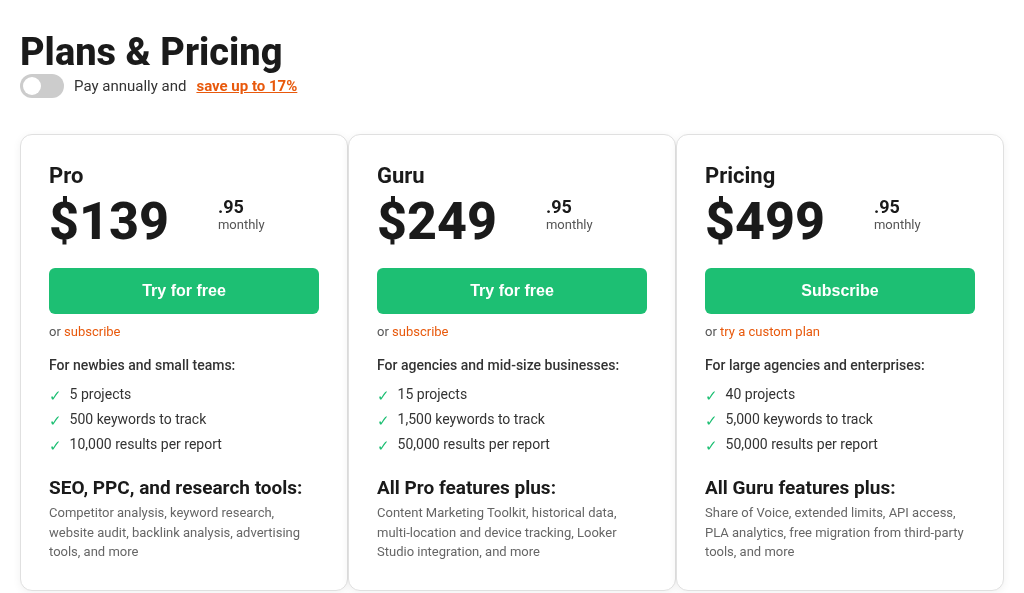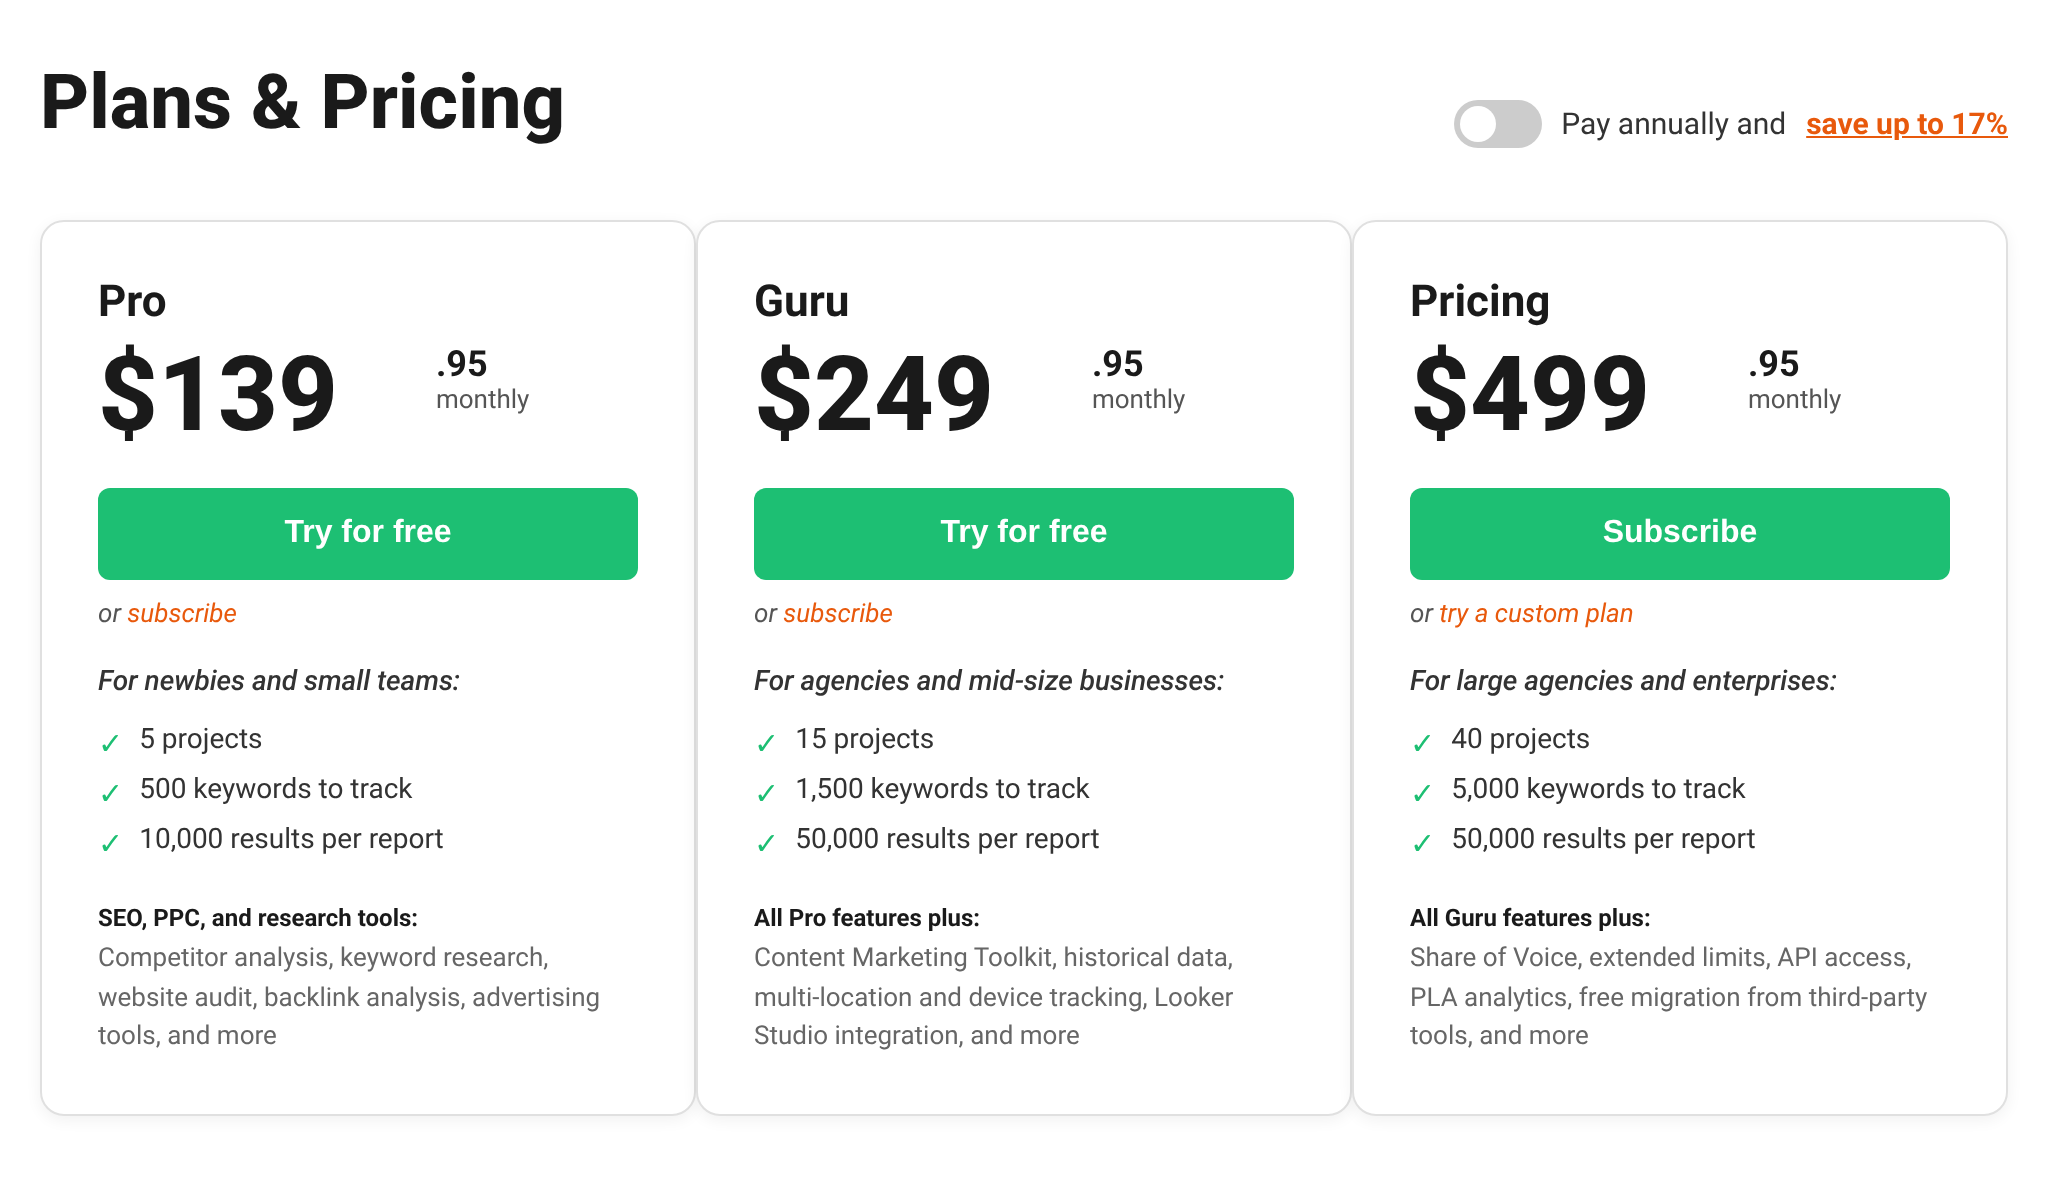--- a/index.html
+++ b/index.html
@@ -4,23 +4,24 @@
   <style>
     * { box-sizing: border-box; margin: 0; padding: 0; }
     body {
       font-family: -apple-system, BlinkMacSystemFont, 'Segoe UI', Roboto, sans-serif;
       background: #fff;
       padding: 30px 20px;
       color: #1a1a1a;
     }
     .header {
       display: flex;
-      align-items: flex-end;
+      align-items: flex-start;
       justify-content: space-between;
       margin-bottom: 36px;
+      flex-direction: column;
     }
     .page-title {
       font-size: 38px;
       font-weight: 800;
       color: #1a1a1a;
     }
     .billing-toggle-area {
       display: flex;
       align-items: center;
       gap: 10px;
@@ -105,54 +106,52 @@
       font-size: 16px;
       font-weight: 600;
       cursor: pointer;
       text-align: center;
       margin-bottom: 10px;
     }
     .or-line {
       font-size: 13px;
       color: #555;
       margin-bottom: 18px;
-      font-style: italic;
     }
     .or-link {
       color: #e8590c;
       text-decoration: none;
       cursor: pointer;
     }
     .plan-description {
       font-size: 14px;
       color: #333;
       font-weight: 500;
       margin-bottom: 10px;
-      font-style: italic;
     }
     .feature-list {
       list-style: none;
       margin-bottom: 18px;
     }
     .feature-list li {
       font-size: 14px;
       color: #333;
       padding: 3px 0;
       display: flex;
       align-items: flex-start;
       gap: 8px;
     }
     .check-icon {
       color: #1dbf73;
       font-size: 15px;
       flex-shrink: 0;
       margin-top: 1px;
     }
     .section-label {
-      font-size: 12px;
+      font-size: 19px;
       font-weight: 700;
       color: #1a1a1a;
       margin-bottom: 4px;
     }
     .section-detail {
       font-size: 13px;
       color: #666;
       line-height: 1.5;
     }
   </style>

